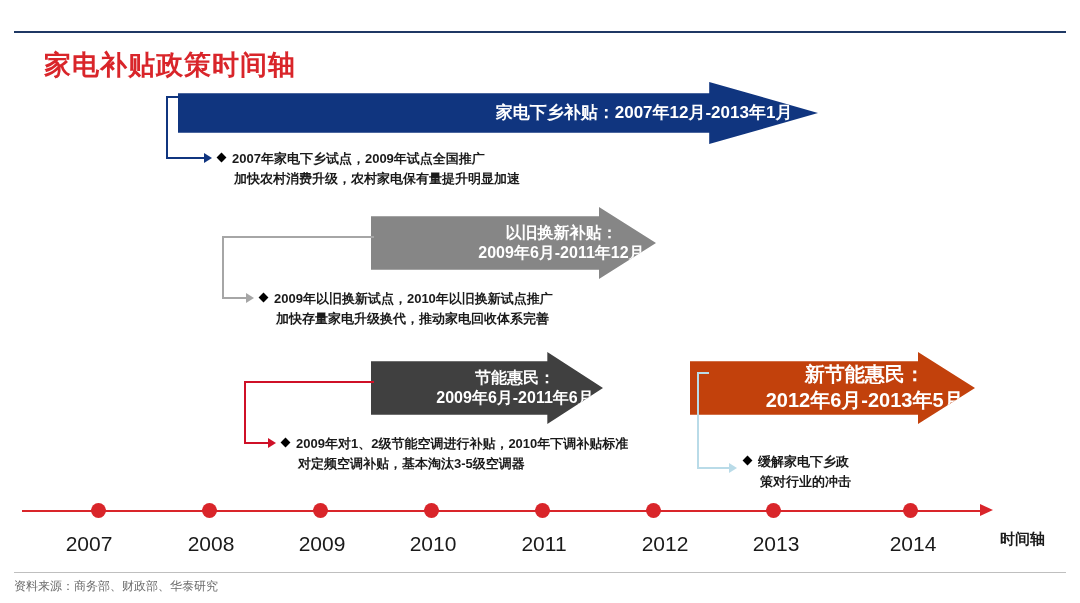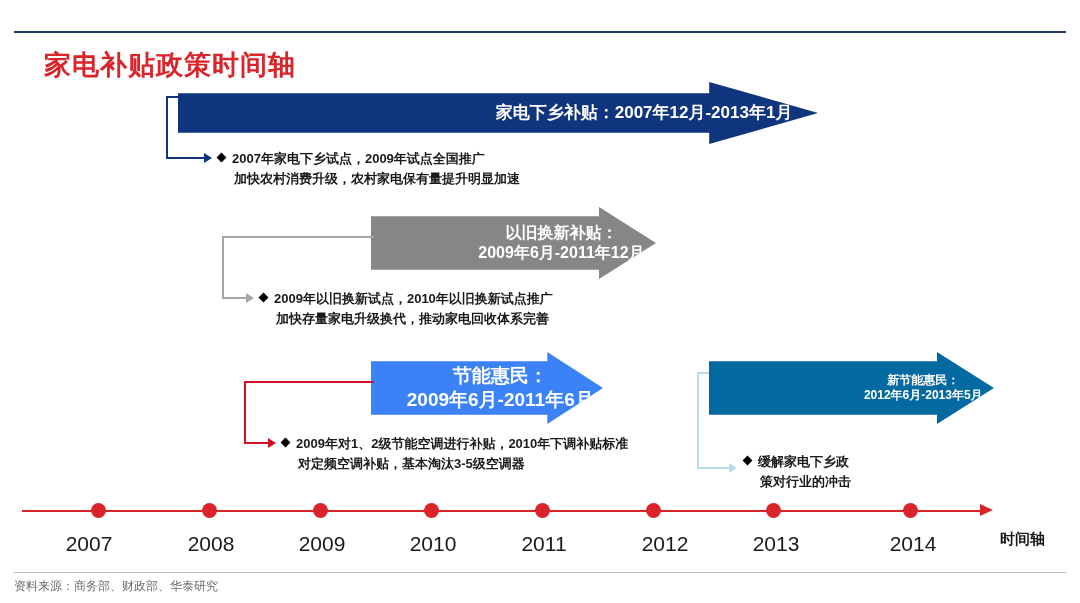--- a/index.html
+++ b/index.html
@@ -88,29 +88,29 @@
     font-size: 17px;
   }
   #arrow-yjhx {
     left: 371px; top: 207px; width: 285px; height: 72px;
     background: #868686;
     clip-path: polygon(0 13%, 80% 13%, 80% 0, 100% 50%, 80% 100%, 80% 87%, 0 87%);
     font-size: 16px;
   }
   #arrow-jnhm {
     left: 371px; top: 352px; width: 232px; height: 72px;
-    background: #3b82f6;
+    background: #404040;
     clip-path: polygon(0 13%, 76% 13%, 76% 0, 100% 50%, 76% 100%, 76% 87%, 0 87%);
-    font-size: 19px;
+    font-size: 16px;
   }
   #arrow-xjnhm {
-    left: 709px; top: 352px; width: 285px; height: 72px;
-    background: #0369a1;
+    left: 690px; top: 352px; width: 285px; height: 72px;
+    background: #c2410c;
     clip-path: polygon(0 13%, 80% 13%, 80% 0, 100% 50%, 80% 100%, 80% 87%, 0 87%);
-    font-size: 12px;
+    font-size: 20px;
   }
   
   .connector { position: absolute; }
   .connector .v { position: absolute; width: 2px; }
   .connector .h { position: absolute; height: 2px; }
   .arrowhead {
     position: absolute;
     width: 0; height: 0;
     border-top: 5px solid transparent;
     border-bottom: 5px solid transparent;

